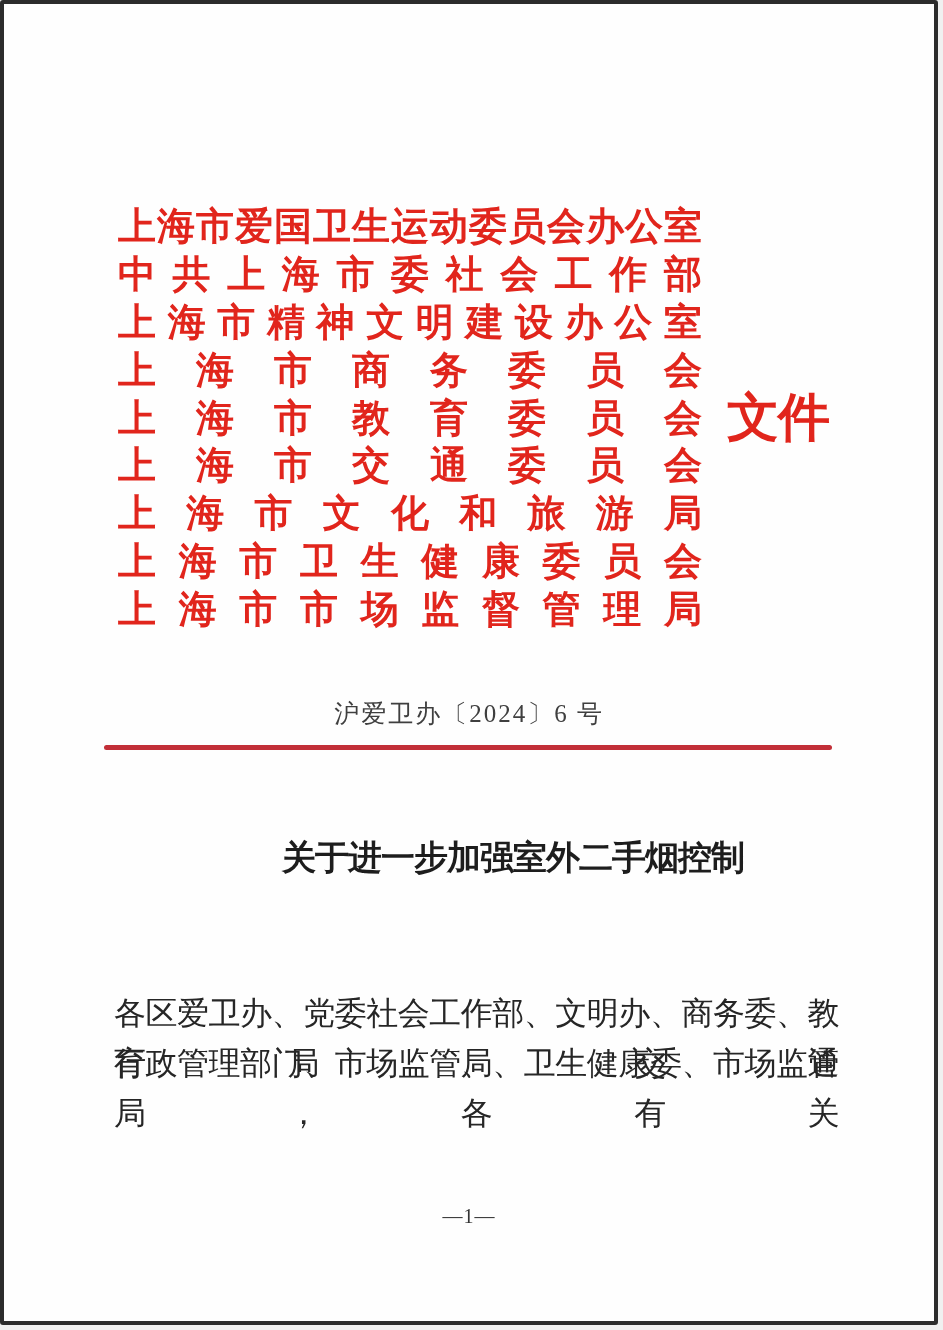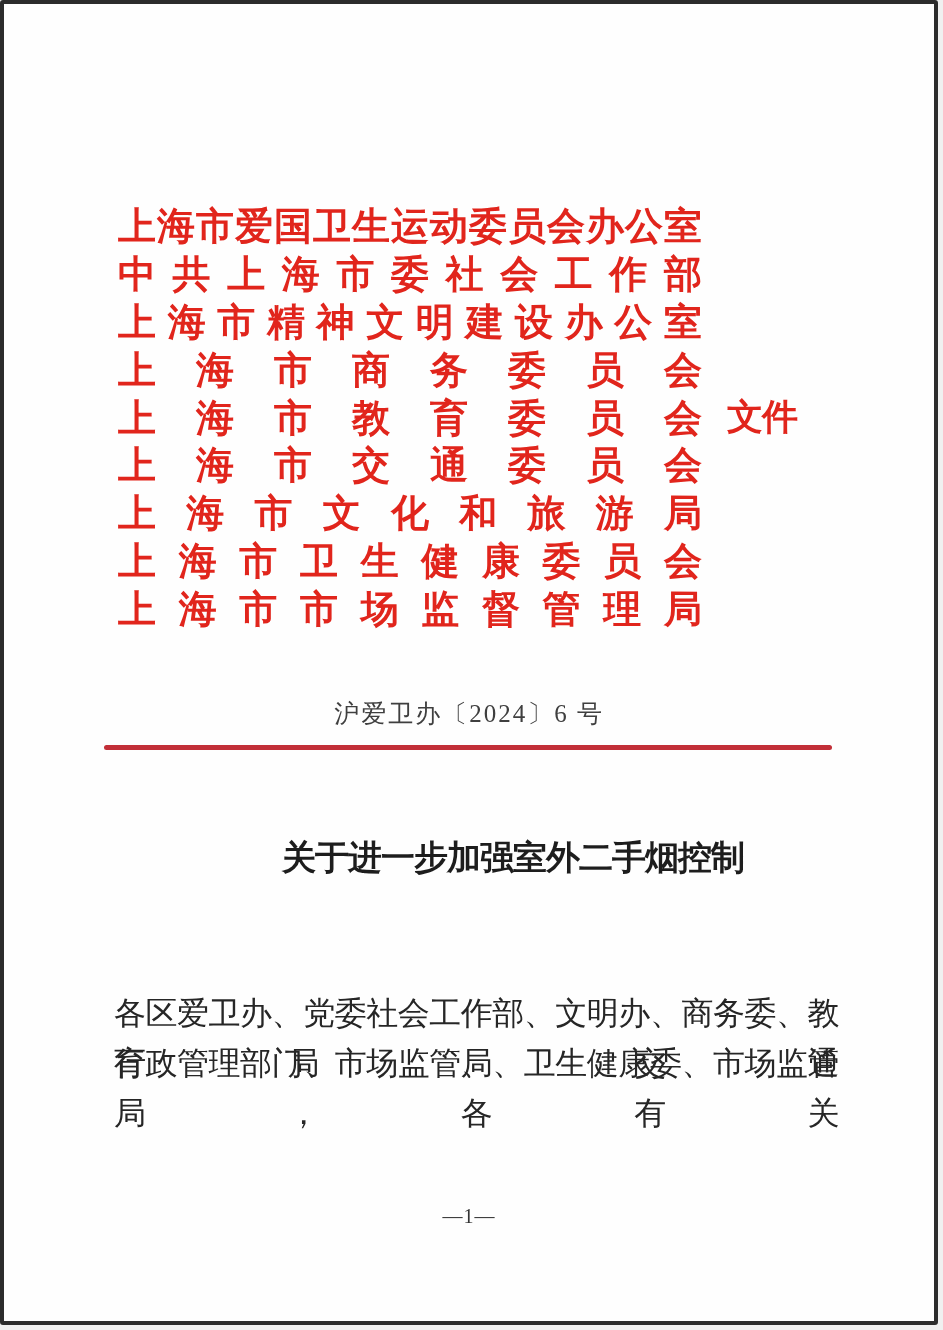--- a/index.html
+++ b/index.html
@@ -43,21 +43,21 @@
     white-space: nowrap;
   }
   .agency-line span { display: inline-block; }
   .doc-type-label {
     position: absolute;
     left: 723px;
     top: 390px;
     height: 47.8px;
     display: flex;
     align-items: center;
-    font-size: 36px;
+    font-size: 52px;
     font-weight: 700;
     color: var(--red, #e1251c);
     letter-spacing: -1px;
   }
   .doc-number {
     position: absolute;
     left: 0;
     top: 692px;
     width: 100%;
     text-align: center;

